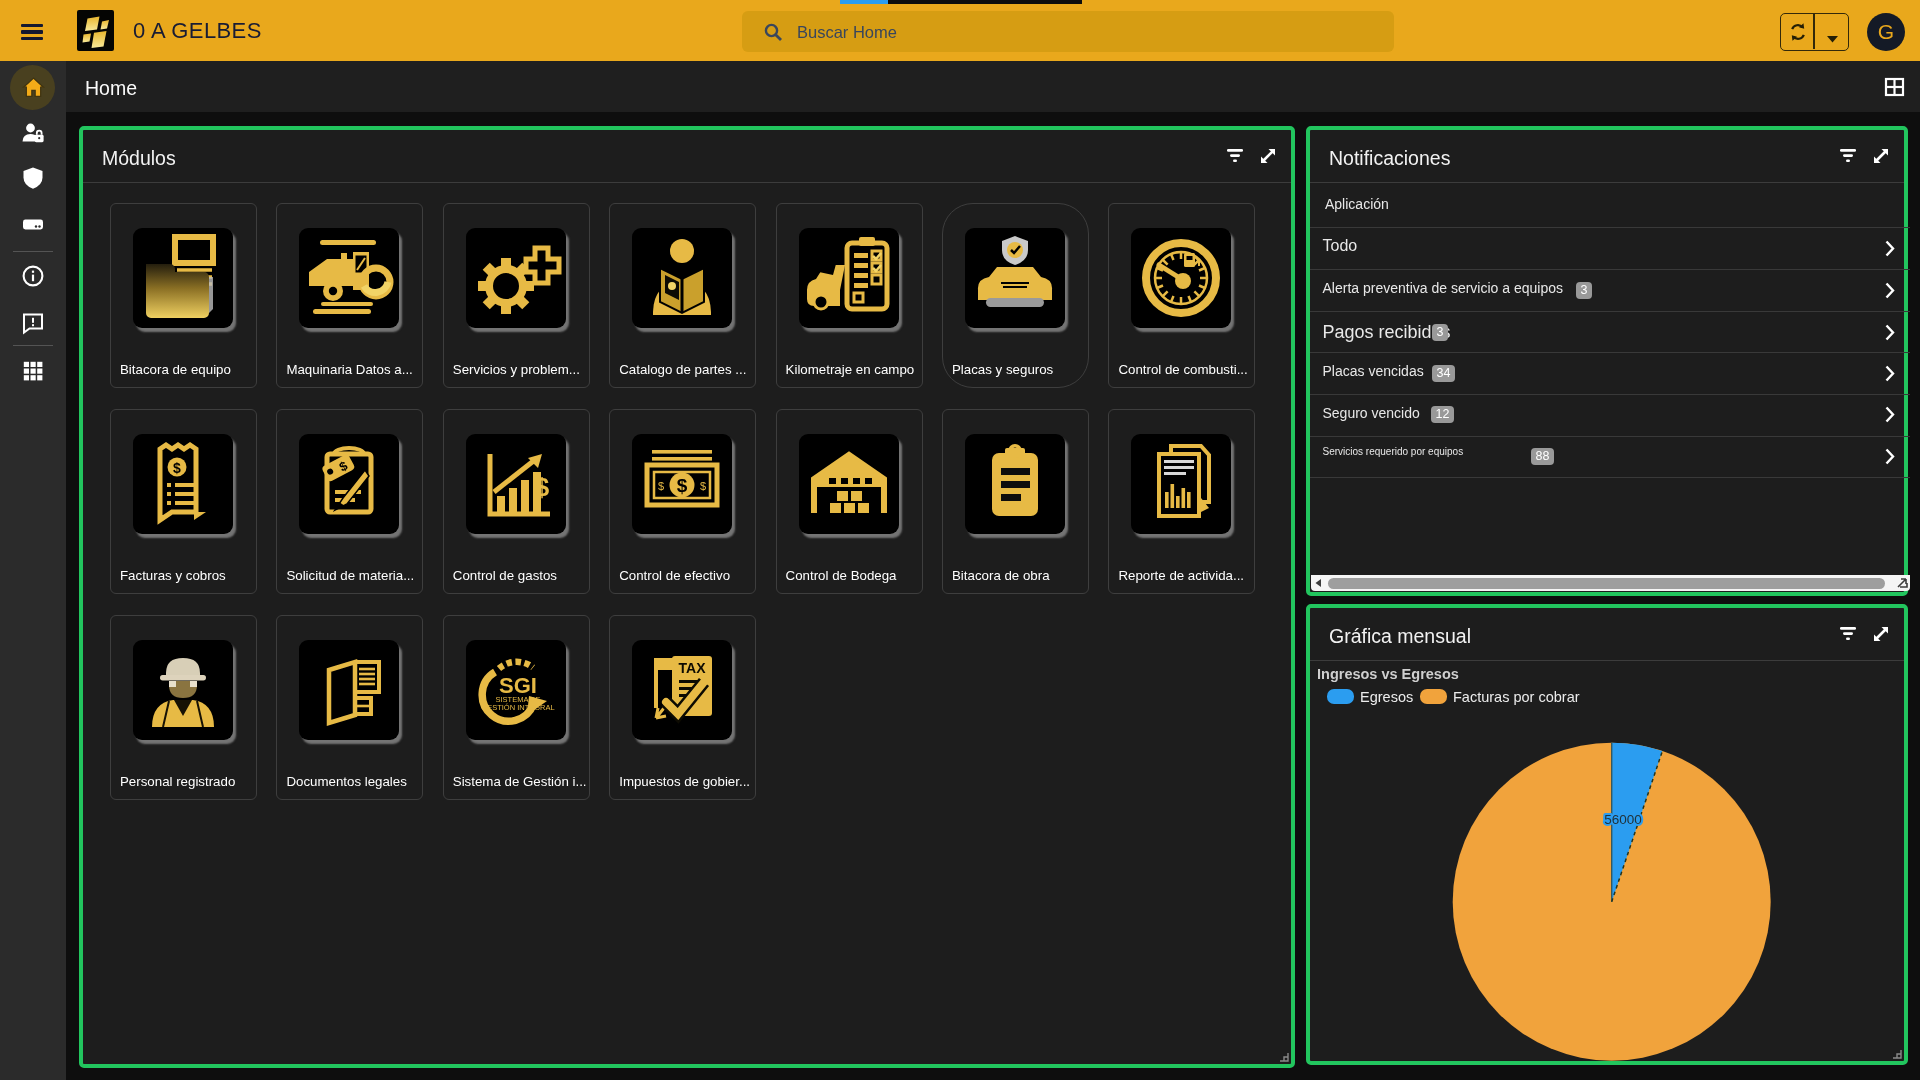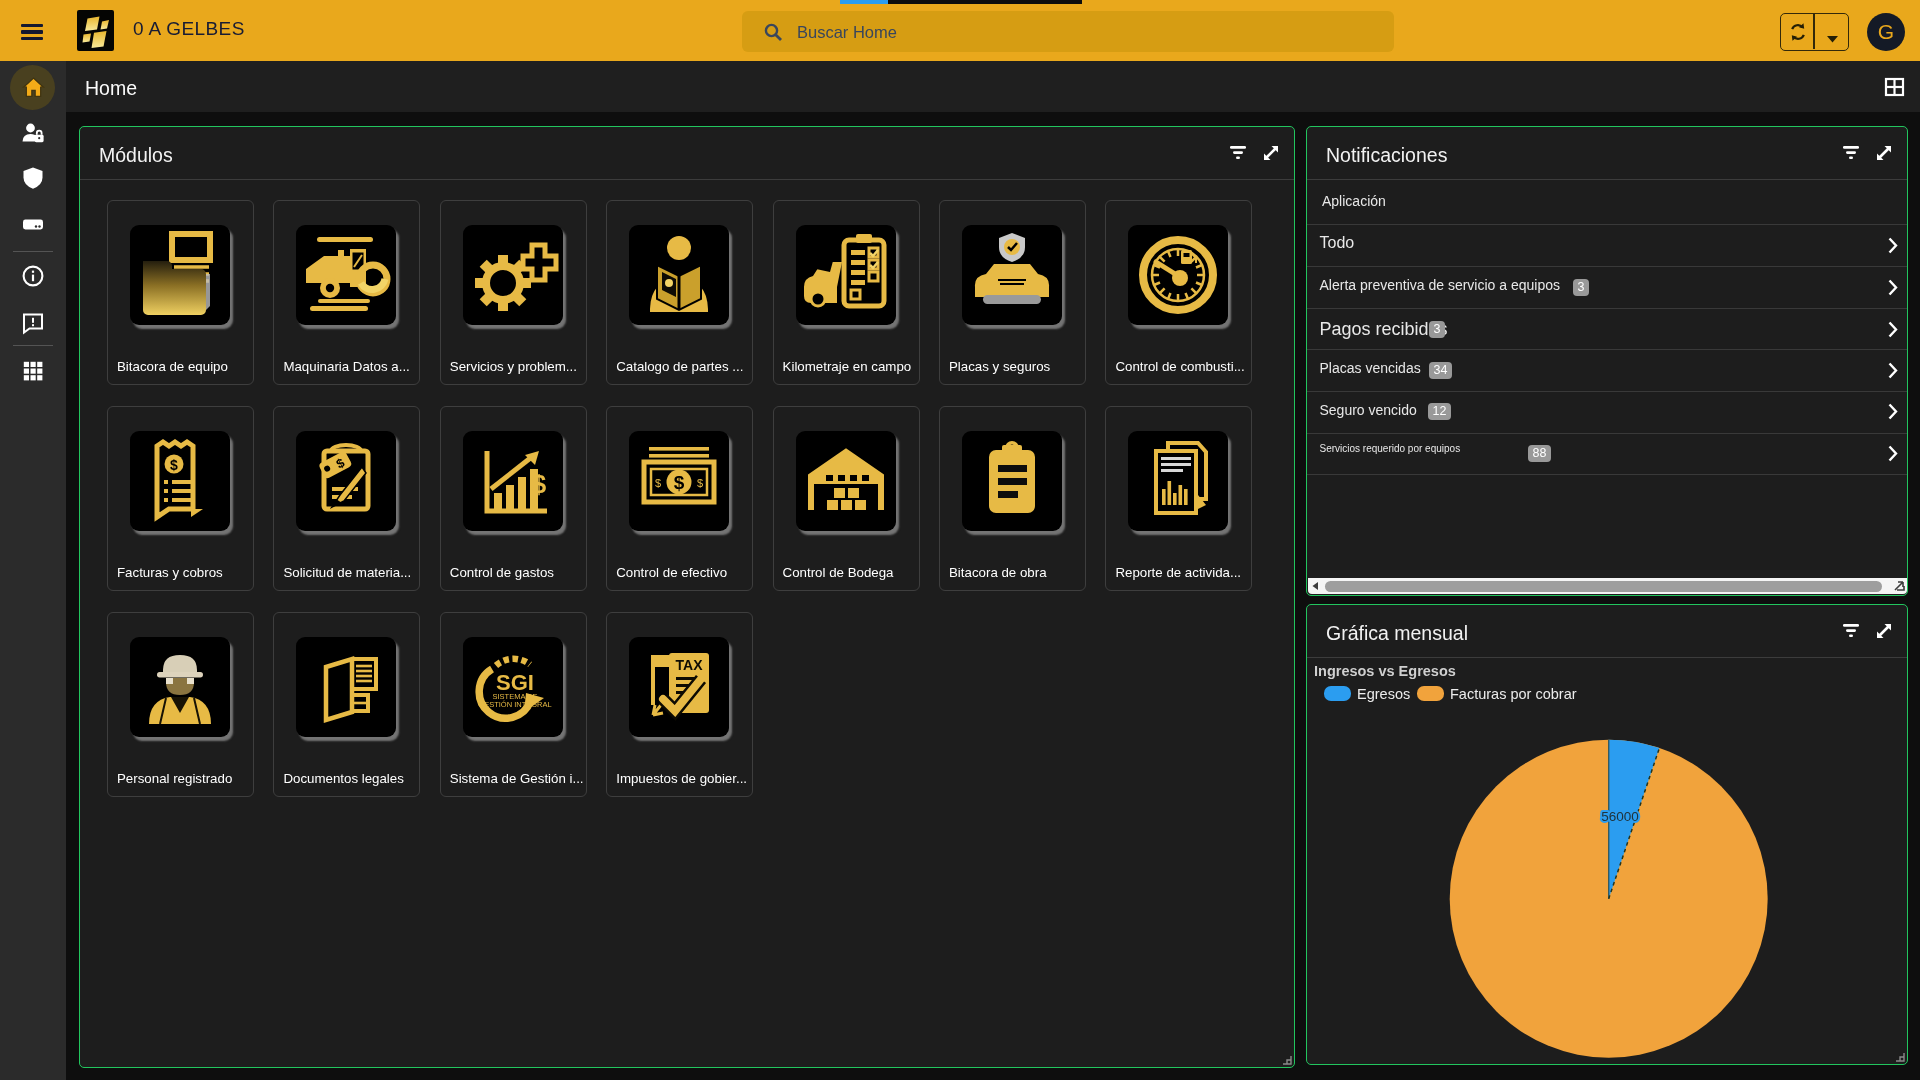--- a/index.html
+++ b/index.html
@@ -4,38 +4,38 @@
 <style>
 * { margin:0; padding:0; box-sizing:border-box; }
 html,body { width:1920px; height:1080px; overflow:hidden; background:#0e0e0e;
   font-family:"Liberation Sans", sans-serif; }
 #topbar { position:absolute; left:0; top:0; width:1920px; height:61px; background:#e9a81c; z-index:5; }
 #progress { position:absolute; left:840px; top:0; width:242px; height:4px; background:#0d0d0d; }
 #progress .blue { position:absolute; left:0; top:0; width:48px; height:4px; background:#2b9df0; }
 #burger { position:absolute; left:21px; top:24px; width:22px; height:17px; }
 #burger div { height:3.2px; background:#131830; border-radius:1px; margin-bottom:3.3px; }
 #logo { position:absolute; left:77px; top:10px; width:37px; height:41px; background:#050503; border-radius:2px; }
-#apptitle { position:absolute; left:133px; top:18px; font-size:19px; color:#181c34; letter-spacing:0.4px; }
+#apptitle { position:absolute; left:133px; top:18px; font-size:22px; color:#181c34; letter-spacing:0.4px; }
 #search { position:absolute; left:742px; top:11px; width:652px; height:41px; background:#d69d13; border-radius:6px; }
 #search .txt { position:absolute; left:55px; top:12px; font-size:16.5px; color:#39465c; }
 #search .mg { position:absolute; left:22px; top:12px; }
 #btngroup { position:absolute; left:1780px; top:13px; width:69px; height:38px; border:1.6px solid #33290a; border-radius:5px; }
 #btngroup .sep { position:absolute; left:32.4px; top:0px; width:1.6px; height:35px; background:#33290a; }
 #btngroup .sync { position:absolute; left:5px; top:6px; }
 #btngroup .car { position:absolute; left:46px; top:15px; }
 #avatar { position:absolute; left:1867px; top:13px; width:38px; height:38px; border-radius:50%; background:#141a26;
   color:#e9a81c; font-size:21px; text-align:center; line-height:38px; }
 #sidebar { position:absolute; left:0; top:61px; width:66px; height:1019px; background:#2b2b2b; z-index:4; }
 #homecirc { position:absolute; left:9.5px; top:4px; width:45px; height:45px; border-radius:50%; background:#49401f; }
 .sideic { position:absolute; left:0; width:66px; text-align:center; line-height:0; }
 .sidediv { position:absolute; left:13px; width:40px; height:1px; background:#545454; }
 #homebar { position:absolute; left:66px; top:61px; width:1854px; height:51px; background:#1f1f1f; z-index:3; }
 #homebar .t { position:absolute; left:19px; top:16px; font-size:19.5px; color:#fafafa; }
 #homebar .gr { position:absolute; right:15px; top:16px; }
-.card { position:absolute; background:#1d1d1d; border:1px solid #22c55e; border-radius:5px; }
+.card { position:absolute; background:#1d1d1d; border:4px solid #22c55e; border-radius:5px; }
 .cardhead { position:absolute; left:0; top:0; right:0; height:53px; border-bottom:1px solid #3c3c3c; }
 .cardhead .t { position:absolute; left:19px; top:17px; font-size:19.5px; color:#f2f2f2; }
 #modulos { left:79px; top:126px; width:1216px; height:942px; }
 #notif { left:1306px; top:126px; width:602px; height:470px; }
 #grafica { left:1306px; top:604px; width:602px; height:461px; }
 .tile { position:absolute; width:147px; height:185px; border:1px solid #3e3e3e; border-radius:6px; }
 .plate { position:absolute; left:22px; top:24px; width:100px; height:100px; background:#000; border-radius:9px;
   box-shadow:3px 4px 2px rgba(150,150,150,0.72); line-height:0; }
 .tlabel { position:absolute; left:9px; right:3px; top:158px; text-align:left; font-size:13.3px; color:#ffffff; white-space:nowrap; overflow:hidden; }
 .ntext { position:absolute; left:12.5px; color:#e8e8e8; }
@@ -246,21 +246,21 @@
       <div class="plate"><svg width="100" height="100" viewBox="0 0 100 100" style="">
 <circle cx="50" cy="23" r="12" fill="#e7ba45"></circle>
 <path d="M21 84 q1 -30 29 -30 q28 0 29 30 v3 H21 Z" fill="#e7ba45"></path>
 <path d="M28 40 L50 51 L72 40 L72 74 L50 85 L28 74 Z" fill="#caa02c" stroke="#000" stroke-width="2"></path>
 <line x1="50" y1="51" x2="50" y2="85" stroke="#000" stroke-width="3"></line>
 <polygon points="33,47 47,54 47,72 33,65" fill="#0d0b04"></polygon>
 <circle cx="40" cy="58" r="4" fill="#f2d467"></circle>
         </svg></div>
       <div class="tlabel">Catalogo de partes ...</div>
     </div>
-<div class="tile" style="left:859.0px; top:73px;">
+<div class="tile" style="left:859.0px; top:73px;border-radius:31px;">
       <div class="plate"><svg width="100" height="100" viewBox="0 0 100 100" style="">
 <path d="M50 8 l13 5 v9 q0 11 -13 15 q-13 -4 -13 -15 v-9 Z" fill="#c9c9c9"></path>
 <circle cx="50" cy="22" r="8" fill="#e7ba45"></circle>
           <path d="M46 22 l3 3 6 -7" stroke="#000" stroke-width="2.5" fill="none"></path>
 <path d="M13 62 q-1 -11 11 -13 l8 -10 h36 l8 10 q12 2 11 13 v10 H13 Z" fill="#e7ba45"></path>
 <path d="M34 42 l-5 7 h42 l-5 -7 Z" fill="#e7ba45"></path>
 <line x1="36" y1="55" x2="64" y2="55" stroke="#000" stroke-width="2"></line>
 <line x1="38" y1="59" x2="62" y2="59" stroke="#000" stroke-width="2"></line>
 <rect x="21" y="70" width="58" height="9" rx="4.5" fill="#9a9a9a"></rect>
         </svg></div>

